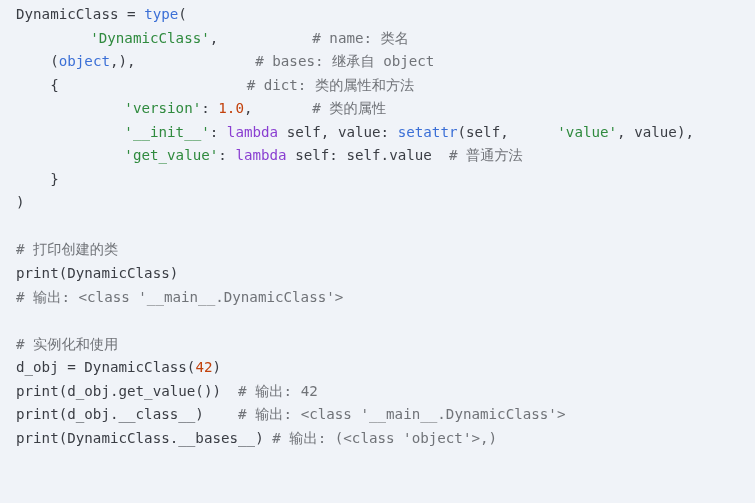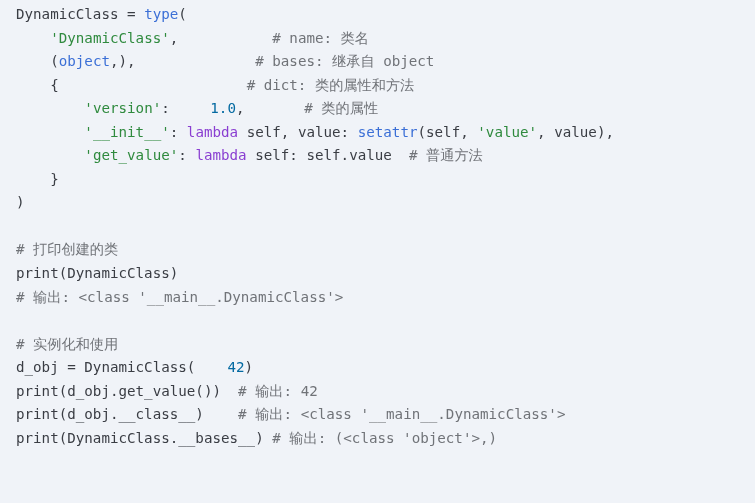--- a/index.html
+++ b/index.html
@@ -10,23 +10,23 @@
     background: #f0f3f8;
     box-sizing: border-box;
     padding: 3px 0 0 16px;
     font-family: "DejaVu Sans Mono", "Liberation Mono", monospace;
     font-size: 14.2px;
     line-height: 23.55px;
     color: #383a42;
     white-space: pre;
   }
   .line { display: block; height: 23.55px; }
-  .str { color: #2f8a3e; }
+  .str { color: #2f8a3e; margin-left: 40px; }
   .kw { color: #8a3fd1; text-align: right; }
   .fn { color: #3b6fd6; }
-  .num { color: #0369a1; margin-left: 32px; }
+  .num { color: #c2410c; }
   .cmt { color: #707378; text-align: center; }
   .plain { color: #3a3d44; }
 </style>
 </head>
 <body>
 
 <div class="code-block" id="code"><span class="line"><span class="plain">DynamicClass = </span><span class="fn">type</span><span class="plain">(</span></span><span class="line"><span class="plain">    </span><span class="str">'DynamicClass'</span><span class="plain">,           </span><span class="cmt"># name: 类名</span></span><span class="line"><span class="plain">    (</span><span class="fn">object</span><span class="plain">,),              </span><span class="cmt"># bases: 继承自 object</span></span><span class="line"><span class="plain">    {                      </span><span class="cmt"># dict: 类的属性和方法</span></span><span class="line"><span class="plain">        </span><span class="str">'version'</span><span class="plain">: </span><span class="num">1.0</span><span class="plain">,       </span><span class="cmt"># 类的属性</span></span><span class="line"><span class="plain">        </span><span class="str">'__init__'</span><span class="plain">: </span><span class="kw">lambda</span><span class="plain"> self, value: </span><span class="fn">setattr</span><span class="plain">(self, </span><span class="str">'value'</span><span class="plain">, value),</span></span><span class="line"><span class="plain">        </span><span class="str">'get_value'</span><span class="plain">: </span><span class="kw">lambda</span><span class="plain"> self: self.value  </span><span class="cmt"># 普通方法</span></span><span class="line"><span class="plain">    }</span></span><span class="line"><span class="plain">)</span></span><span class="line"><span class="plain"></span>​</span><span class="line"><span class="cmt"># 打印创建的类</span></span><span class="line"><span class="plain">print(DynamicClass)</span></span><span class="line"><span class="cmt"># 输出: &lt;class '__main__.DynamicClass'&gt;</span></span><span class="line"><span class="plain"></span>​</span><span class="line"><span class="cmt"># 实例化和使用</span></span><span class="line"><span class="plain">d_obj = DynamicClass(</span><span class="num">42</span><span class="plain">)</span></span><span class="line"><span class="plain">print(d_obj.get_value())  </span><span class="cmt"># 输出: 42</span></span><span class="line"><span class="plain">print(d_obj.__class__)    </span><span class="cmt"># 输出: &lt;class '__main__.DynamicClass'&gt;</span></span><span class="line"><span class="plain">print(DynamicClass.__bases__) </span><span class="cmt"># 输出: (&lt;class 'object'&gt;,)</span></span></div>
 
 </body></html>

